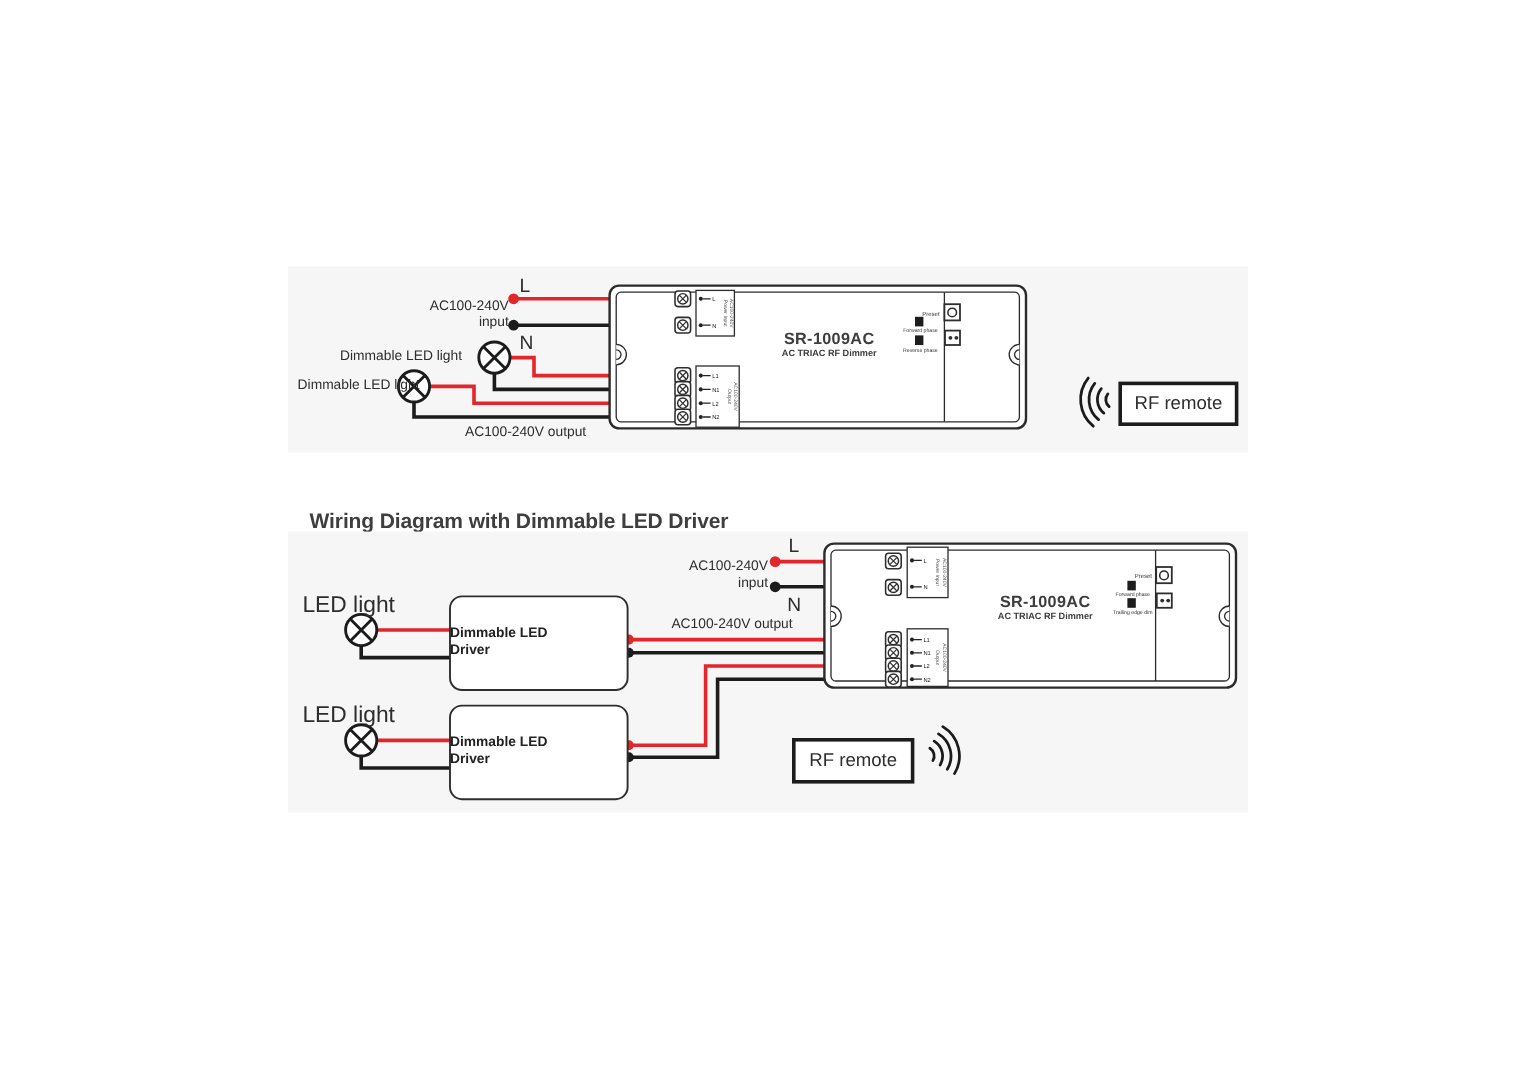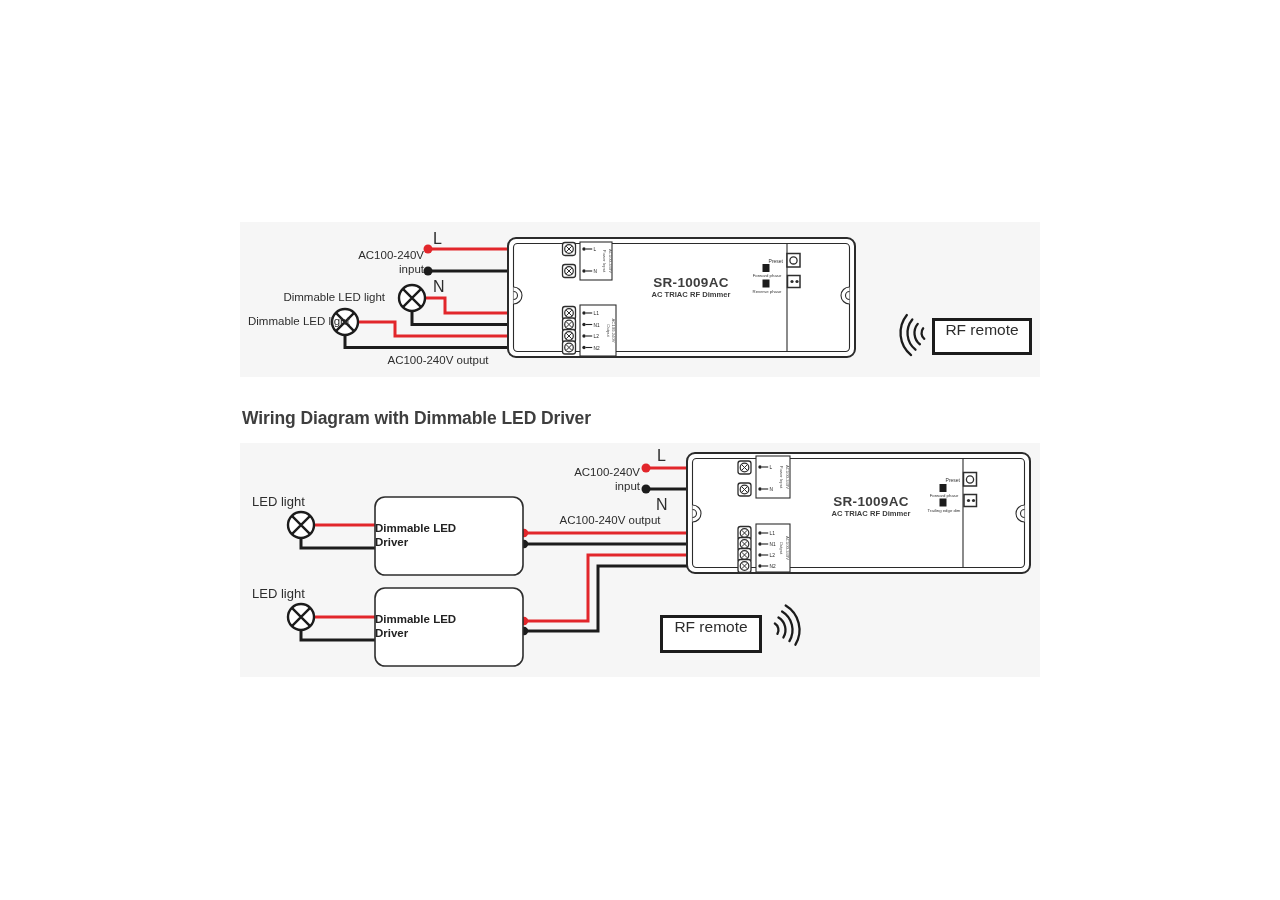--- a/index.html
+++ b/index.html
@@ -8,32 +8,32 @@
     font-family:"Liberation Sans", sans-serif;color:#2f2f2f;
   }
   .panel{position:absolute;left:240px;background:#f6f6f6}
   #panel-top{top:222px;width:800px;height:155px}
   #panel-bottom{top:443px;width:800px;height:234px}
   .panel svg{position:absolute;left:0;top:0;display:block}
   .lab{position:absolute;white-space:nowrap;color:#2d2d2d}
   .ln-lab{font-size:16px;font-weight:500}
   .small-lab{font-size:11.5px;line-height:1.18}
   .right{text-align:right}.center{text-align:center}
-  .led-lab{font-size:13px}
+  .led-lab{font-size:19px}
   .driver-lab{
     position:absolute;display:flex;flex-direction:column;align-items:flex-start;justify-content:center;
     font-size:11.5px;font-weight:bold;line-height:1.2;color:#222;
   }
   .remote{
     position:absolute;background:#ffffff;border:3px solid #1c1c1c;
-    display:flex;align-items:flex-start;justify-content:center;
+    display:flex;align-items:center;justify-content:center;
     font-size:15.5px;color:#2d2d2d;box-sizing:border-box;
   }
   #heading{
-    position:absolute;left:242px;top:408px;margin:0;
+    position:absolute;left:242px;top:408px;margin:16px;
     font-size:17.5px;font-weight:600;letter-spacing:-0.1px;color:#3e3e3e;
   }
   
   .dev-outer{fill:#ffffff;stroke:#2b2b2b;stroke-width:2}
   .dev-inner{fill:none;stroke:#2b2b2b;stroke-width:1.1}
   .thin{fill:none;stroke:#2b2b2b;stroke-width:1.1}
   .fw{fill:#ffffff}
   .box{fill:#ffffff;stroke:#2e2e2e;stroke-width:1.1}
   .driver-box{fill:#ffffff;stroke:#2e2e2e;stroke-width:1.6}
   .wr{stroke:#e2262b;stroke-width:3;fill:none}

